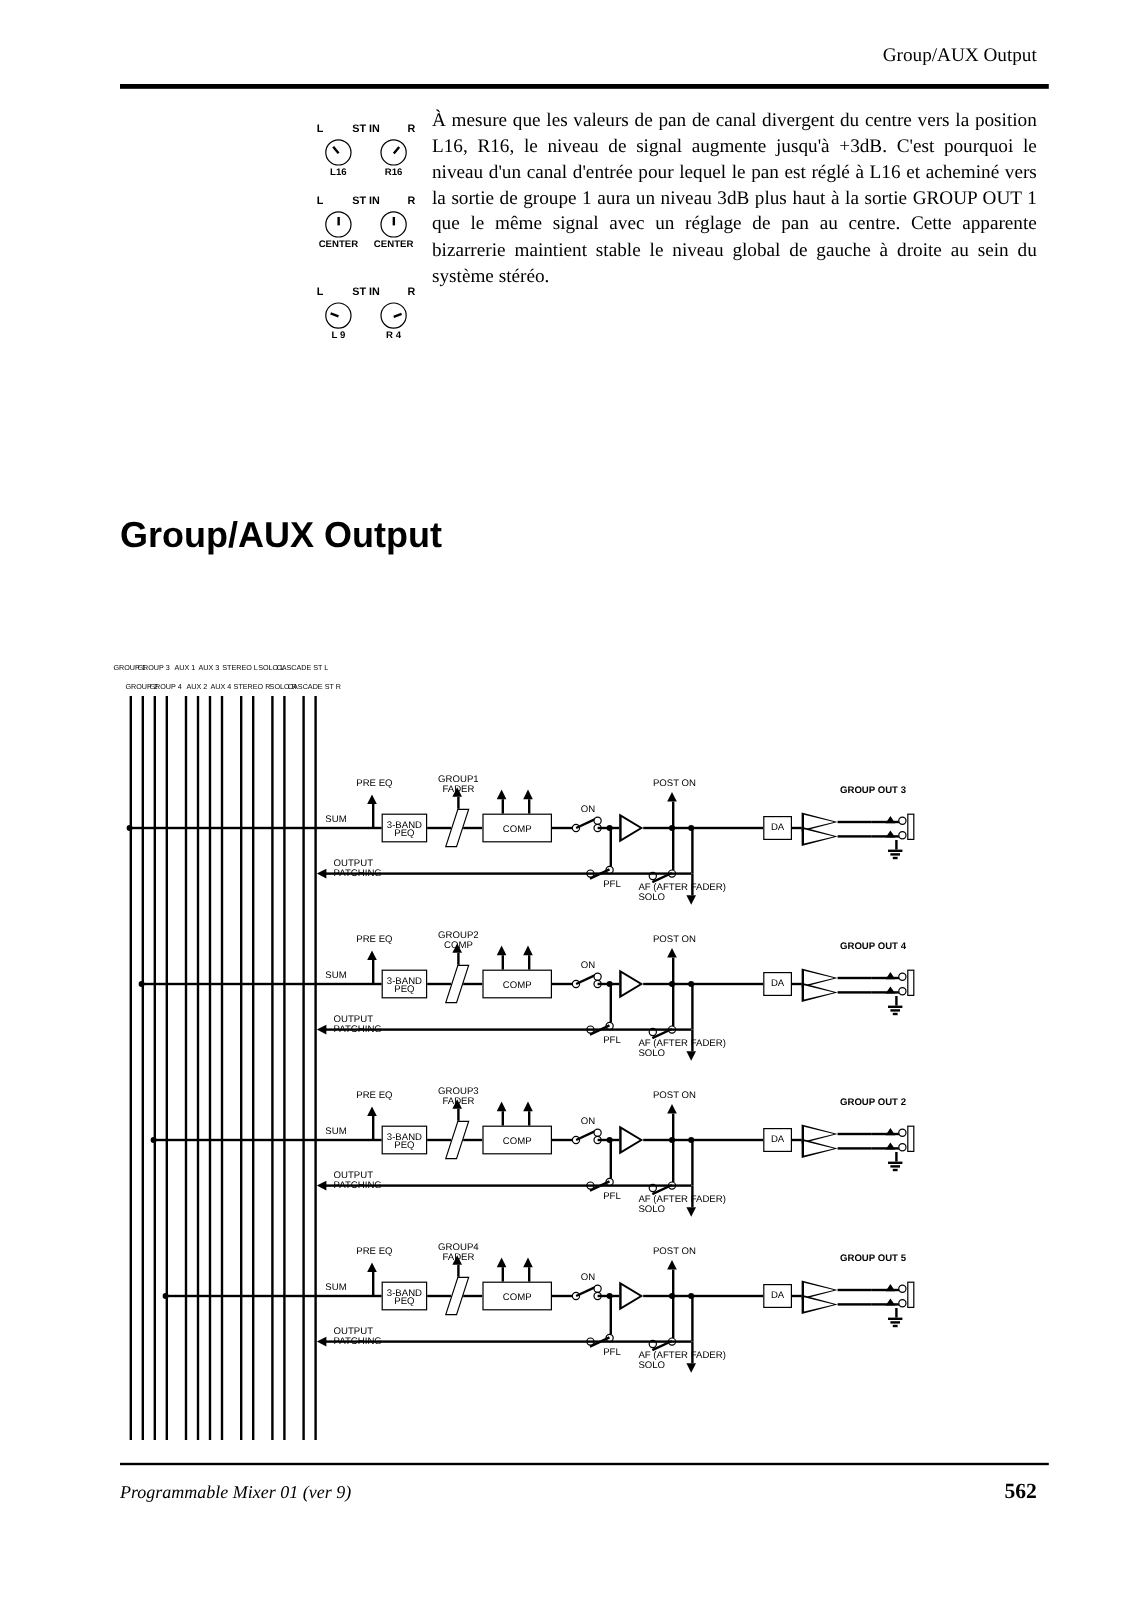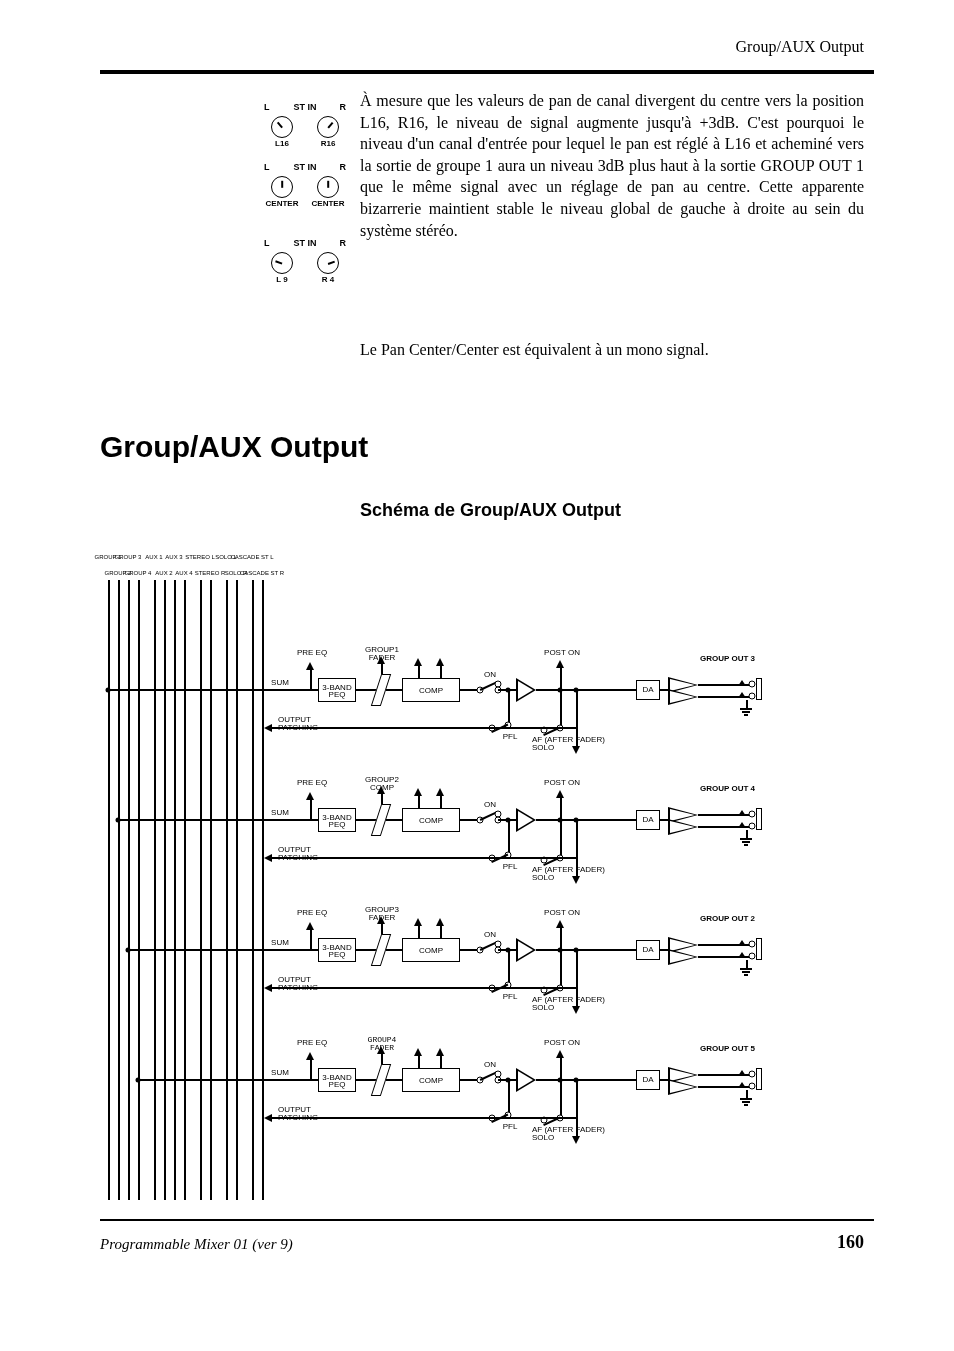--- a/index.html
+++ b/index.html
@@ -120,25 +120,23 @@
           <div class="dial">
             <div class="mark" style="transform:rotate(-20deg);"></div>
           </div>
           <div class="below">R 4</div>
         </div>
     </div>
   </div>
 
   <div class="body-text" style="top:90px;">
     <p>À mesure que les valeurs de pan de canal divergent du centre vers la position L16, R16, le niveau de signal augmente jusqu'à +3dB. C'est pourquoi le niveau d'un canal d'entrée pour lequel le pan est réglé à L16 et acheminé vers la sortie de groupe 1 aura un niveau 3dB plus haut à la sortie GROUP OUT 1 que le même signal avec un réglage de pan au centre. Cette apparente bizarrerie maintient stable le niveau global de gauche à droite au sein du système stéréo.</p>
-    <p style="margin-top:98px;">Le Pan Center/Center est équivalent à un mono signal.</p>
   </div>
 
   <div class="section-h" style="top:430px;">Group/AUX Output</div>
-  <div class="section-sub" style="top:500px;">Schéma de Group/AUX Output</div>
 
   <div class="diagram" id="dg">
       <div class="busline" style="left: 8px;"></div>
       <div class="buslabel" style="left: 8px; top: -26px; font-size: 6px;">GROUP 1</div>
       <div class="busline" style="left: 18px;"></div>
       <div class="buslabel" style="left: 18px; top: -10px; font-size: 6px;">GROUP 2</div>
       <div class="busline" style="left: 28px;"></div>
       <div class="buslabel" style="left: 28px; top: -26px; font-size: 6px;">GROUP 3</div>
       <div class="busline" style="left: 38px;"></div>
       <div class="buslabel" style="left: 38px; top: -10px; font-size: 6px;">GROUP 4</div>
@@ -420,21 +418,21 @@
         <div class="lbl" style="left: 170px; top: 18px; width: 20px;">SUM</div>
         <div class="vwire" style="left: 210px; top: 10px; height: 20px;"></div>
         <div class="arrowU" style="left: 210px; top: 2px;"></div>
         <div class="lbl" style="left: 195px; top: -12px; width: 34px;">PRE EQ</div>
         <div class="blk" style="left: 218px; top: 18px; width: 38px; height: 24px;"></div>
         <div class="lbl" style="left: 218px; top: 24px; width: 38px; line-height: 7px; white-space: pre;">3-BAND
 PEQ</div>
         <div class="hwire" style="left: 190px; top: 29px; width: 28px;"></div>
         <div class="hwire" style="left: 256px; top: 29px; width: 20px;"></div>
         <div class="blk" style="left: 276px; top: 14px; width: 10px; height: 32px; transform: skewX(-18deg);"></div>
-        <div class="lbl" style="left: 262px; top: -14px; width: 40px; white-space: pre; line-height: 8px; font-family: Liberation Mono, monospace;">GROUP4
+        <div class="lbl" style="left: 262px; top: -14px; width: 40px; white-space: pre; line-height: 8px;">GROUP4
 FADER</div>
         <div class="vwire" style="left: 281px; top: 4px; height: 10px;"></div>
         <div class="arrowU" style="left: 281px; top: -4px;"></div>
         <div class="hwire" style="left: 286px; top: 29px; width: 16px;"></div>
         <div class="blk" style="left: 302px; top: 18px; width: 58px; height: 24px;"></div>
         <div class="lbl" style="left: 302px; top: 26px; width: 58px;">COMP</div>
         <div class="vwire" style="left: 318px; top: 6px; height: 12px;"></div>
         <div class="arrowU" style="left: 318px; top: -2px;"></div>
         <div class="vwire" style="left: 340px; top: 6px; height: 12px;"></div>
         <div class="arrowU" style="left: 340px; top: -2px;"></div>
@@ -495,14 +493,14 @@
         <div class="arrowL" style="left: 164px; top: 68px;"></div>
         <div class="lbl" style="left: 178px; top: 56px; width: 56px; line-height: 8px; white-space: pre; text-align: left;">OUTPUT
 PATCHING</div>
         <div class="vwire" style="left: 476px; top: 68px; height: 18px;"></div>
         <div class="arrowU" style="left: 476px; top: 86px; transform: translateX(-50%) rotate(180deg);"></div>
       </div>
     </div>
 
   <div class="footer-rule"></div>
   <div class="footer-left">Programmable Mixer 01 (ver 9)</div>
-  <div class="footer-right">160</div>
+  <div class="footer-right">562</div>
 </div>
 
 </body></html>

